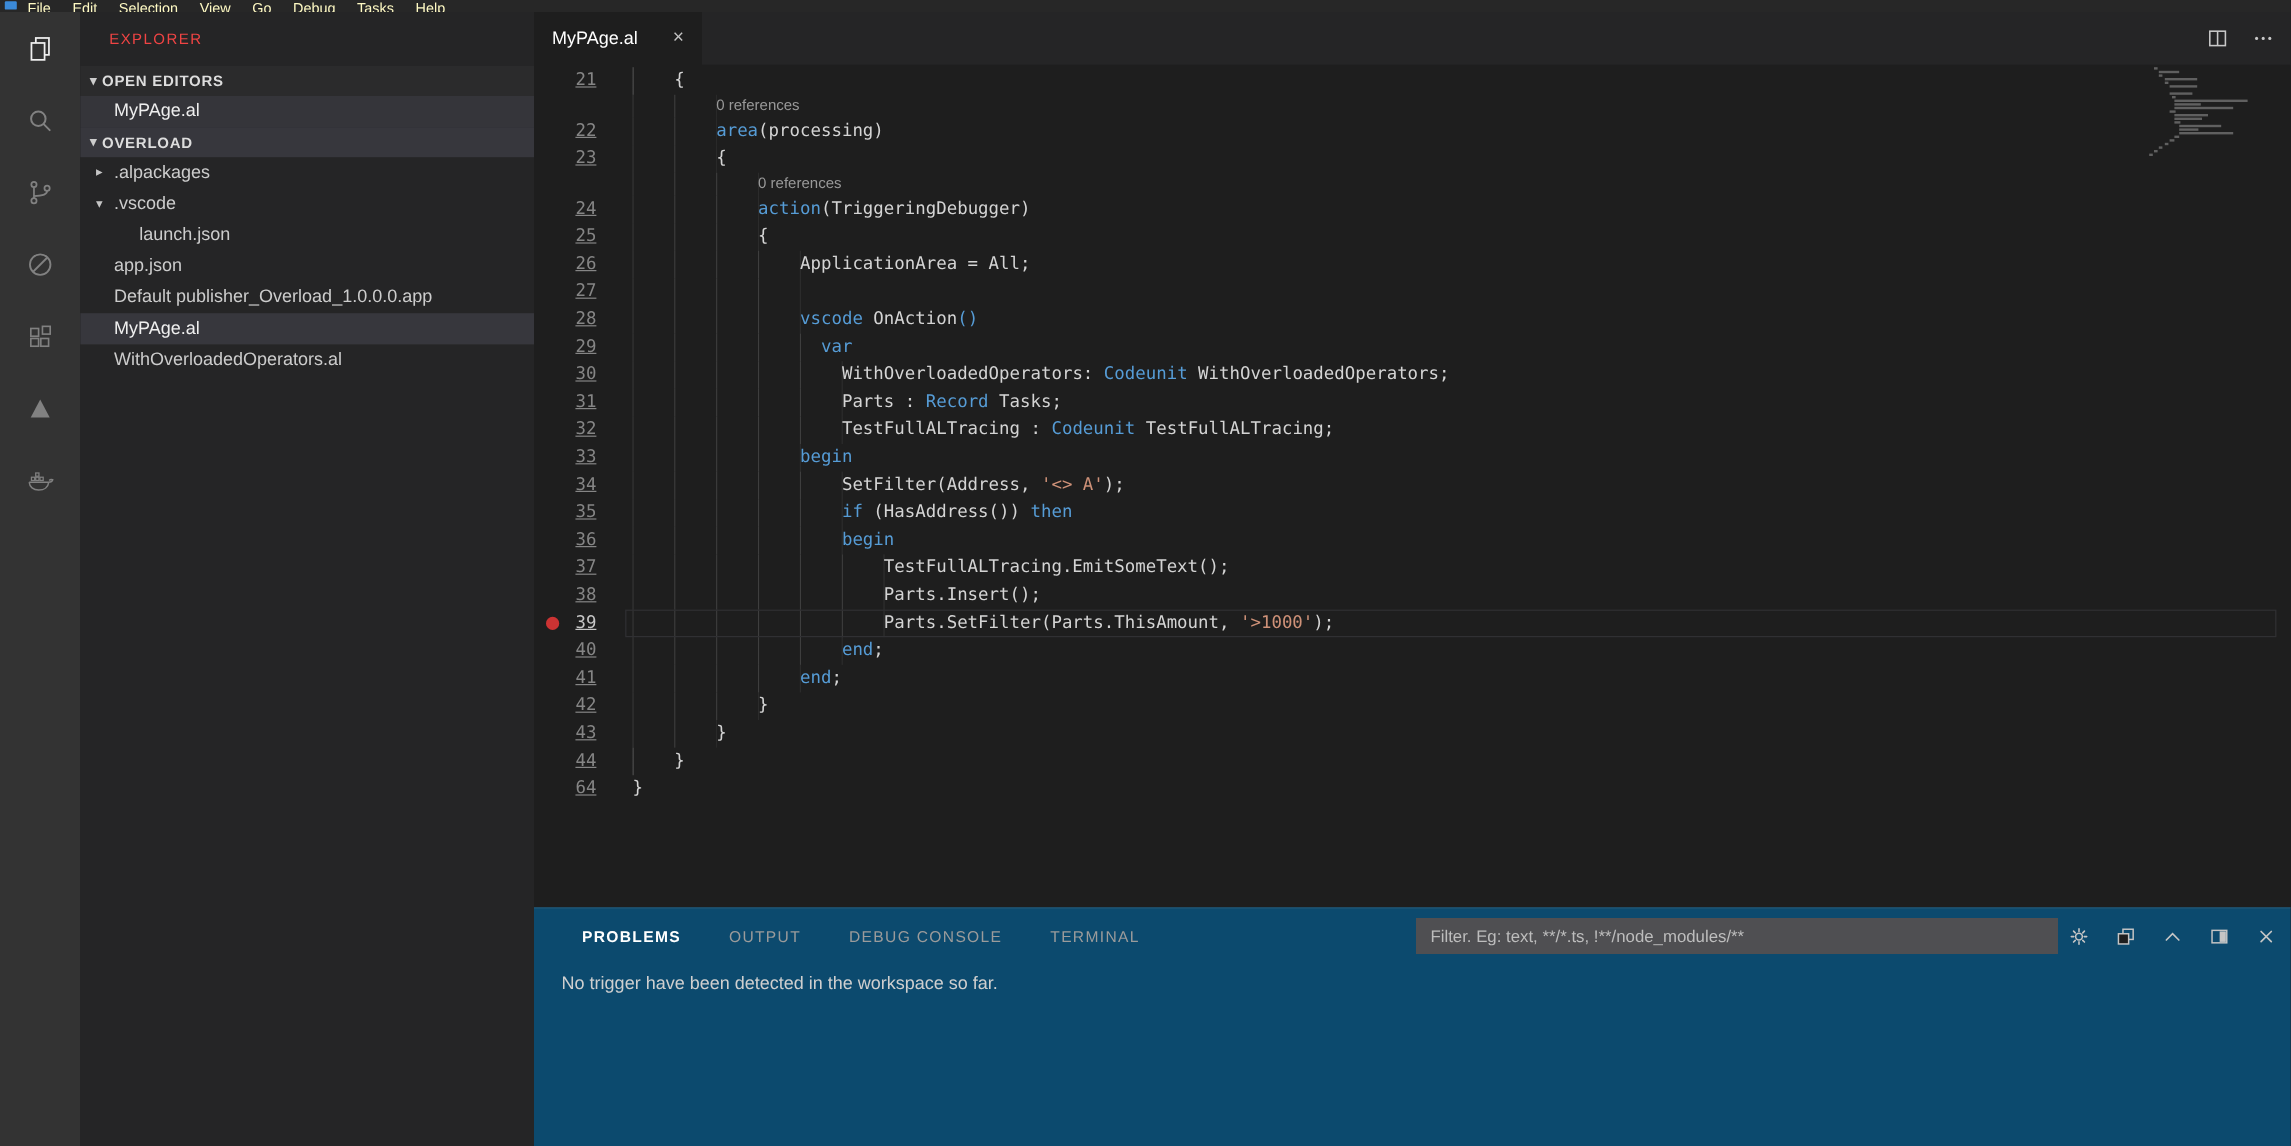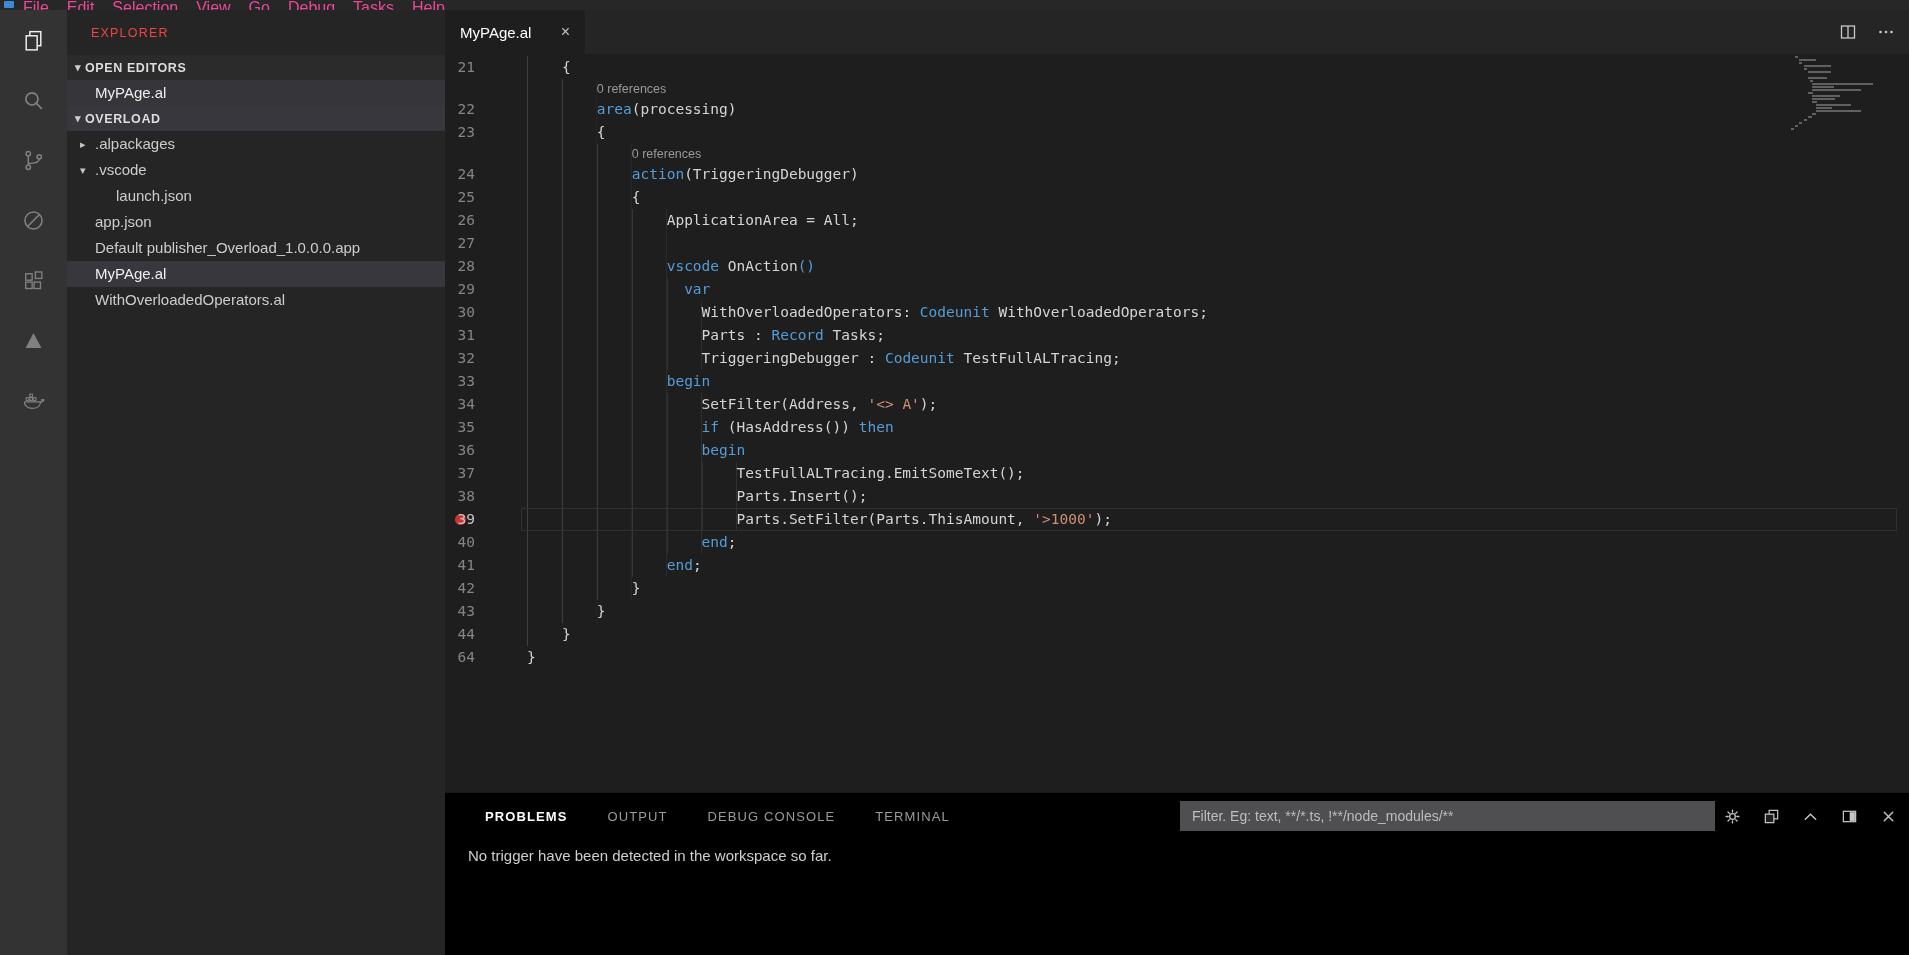--- a/index.html
+++ b/index.html
@@ -4,21 +4,21 @@
 <style>
   * { margin:0; padding:0; box-sizing:border-box; }
   html,body { width:1909px; height:955px; overflow:hidden; background:#1e1e1e;
               font-family:"Liberation Sans", sans-serif; }
   .root { position:relative; width:1909px; height:955px; background:var(--bg-editor,#1e1e1e); }
 
   
   .menubar { position:absolute; top:0; left:0; right:0; height:10px; background:#272727;
              overflow:hidden; display:flex; align-items:flex-start; z-index:9; }
   .app-icon { width:10px; height:7px; background:#3b8ad8; margin:1px 0 0 4px; border-radius:1px; flex:none; }
-  .menu-item { color:#ec4899; font-size:16px; line-height:15px; padding:0 9px; white-space:nowrap; }
+  .menu-item { color:#fef9c3; font-size:12px; line-height:15px; padding:0 9px; white-space:nowrap; }
 
   
   .activitybar { position:absolute; top:10px; left:0; width:67px; bottom:0; background:var(--bg-activity,#333333); }
   .activity-item { height:60px; display:flex; align-items:center; justify-content:center; }
   .ai-icon { width:25px; height:25px; display:block; }
 
   
   .sidebar { position:absolute; left:67px; top:10px; width:378px; bottom:0;
              background:var(--bg-sidebar,#252526); color:#cccccc; }
   .sidebar-title { height:45px; display:flex; align-items:center; padding-left:24px;
@@ -45,41 +45,41 @@
   .tab-close { margin-left:auto; color:#c3c3c3; font-size:16px; line-height:16px; }
   .editor-actions { position:absolute; right:14px; top:0; height:44px; display:flex; align-items:center; gap:20px; }
   .ea-icon { width:18px; height:18px; display:block; }
 
   .code-area { position:absolute; top:44px; left:0; right:0; bottom:175px; overflow:hidden;
                font-family:"DejaVu Sans Mono","Liberation Mono",monospace; font-size:14.5px; }
   .code-rows { padding-top:2px; }
   .code-row { display:flex; height:23px; line-height:23px; position:relative; }
   .code-row.lens { height:19px; line-height:19px; }
   .gutter { flex:0 0 82px; position:relative; }
-  .ln { position:absolute; right:52px; top:0; color:var(--ln-color,#858585); }
+  .ln { position:absolute; right:30px; top:0; color:var(--ln-color,#858585);text-decoration:underline; }
   .ln.cur-ln { color:#c6c6c6; }
   .bp { position:absolute; left:10px; top:6px; width:11px; height:11px; border-radius:50%;
         background:var(--bp,#cc3333); }
   .code { flex:1; white-space:pre; color:var(--fg,#d4d4d4); }
   .ind { display:inline-block; height:100%; vertical-align:top; font-size:14.5px;
          background-image:linear-gradient(to right,#404040 1px,transparent 1px);
          background-size:4ch 100%; }
   .t-fg { color:var(--fg,#d4d4d4); }
   .t-kw { color:var(--kw,#569cd6); }
   .t-str { color:var(--str,#ce9178); }
   .lens-text { font-family:"Liberation Sans",sans-serif; font-size:12.5px; color:var(--lens,#999999); }
   .code-row.cur::after { content:""; position:absolute; left:76px; right:12px; top:0; bottom:0;
                          border:1px solid #303033; pointer-events:none; }
 
   
   .minimap { position:absolute; top:2px; right:14px; width:112px; }
   .mm-line { height:2px; margin-bottom:1px; background:rgba(205,205,205,0.38); }
 
   
-  .panel { position:absolute; left:0; right:0; bottom:0; height:163px; background:#000000;
+  .panel { position:absolute; left:0; right:0; bottom:0; height:199px; background:#0c4a6e;
            border-top:1px solid rgba(204,204,204,0.12); }
   .panel-header { height:46px; display:flex; align-items:center; padding-left:40px; position:relative; }
   .panel-tab { font-size:13px; letter-spacing:1.1px; color:#9b9b9b; margin-right:40px; white-space:nowrap; }
   .panel-tab.active { color:#ffffff; font-weight:700; }
   .filter-input { position:absolute; right:194px; top:8px; width:535px; height:30px;
                   background:#4f4f52; border:none; outline:none; color:#e0e0e0;
                   font-size:14px; padding:0 12px; font-family:"Liberation Sans",sans-serif; }
   .filter-input::placeholder { color:#bdbdbd; }
   .panel-actions { position:absolute; right:12px; top:0; height:46px; display:flex; align-items:center; gap:22px; }
   .pa-icon { width:17px; height:17px; display:block; }
@@ -296,21 +296,21 @@
           <div class="code-row">
             <div class="gutter">
               <span class="ln">31</span>
             </div>
             <div class="code"><span class="ind" style="width: 20ch;"></span><span class="tok t-fg">Parts : </span><span class="tok t-kw">Record</span><span class="tok t-fg"> Tasks;</span></div>
           </div>
           <div class="code-row">
             <div class="gutter">
               <span class="ln">32</span>
             </div>
-            <div class="code"><span class="ind" style="width: 20ch;"></span><span class="tok t-fg">TriggeringDebugger : </span><span class="tok t-kw">Codeunit</span><span class="tok t-fg"> TestFullALTracing;</span></div>
+            <div class="code"><span class="ind" style="width: 20ch;"></span><span class="tok t-fg">TestFullALTracing : </span><span class="tok t-kw">Codeunit</span><span class="tok t-fg"> TestFullALTracing;</span></div>
           </div>
           <div class="code-row">
             <div class="gutter">
               <span class="ln">33</span>
             </div>
             <div class="code"><span class="ind" style="width: 16ch;"></span><span class="tok t-kw">begin</span></div>
           </div>
           <div class="code-row">
             <div class="gutter">
               <span class="ln">34</span>

